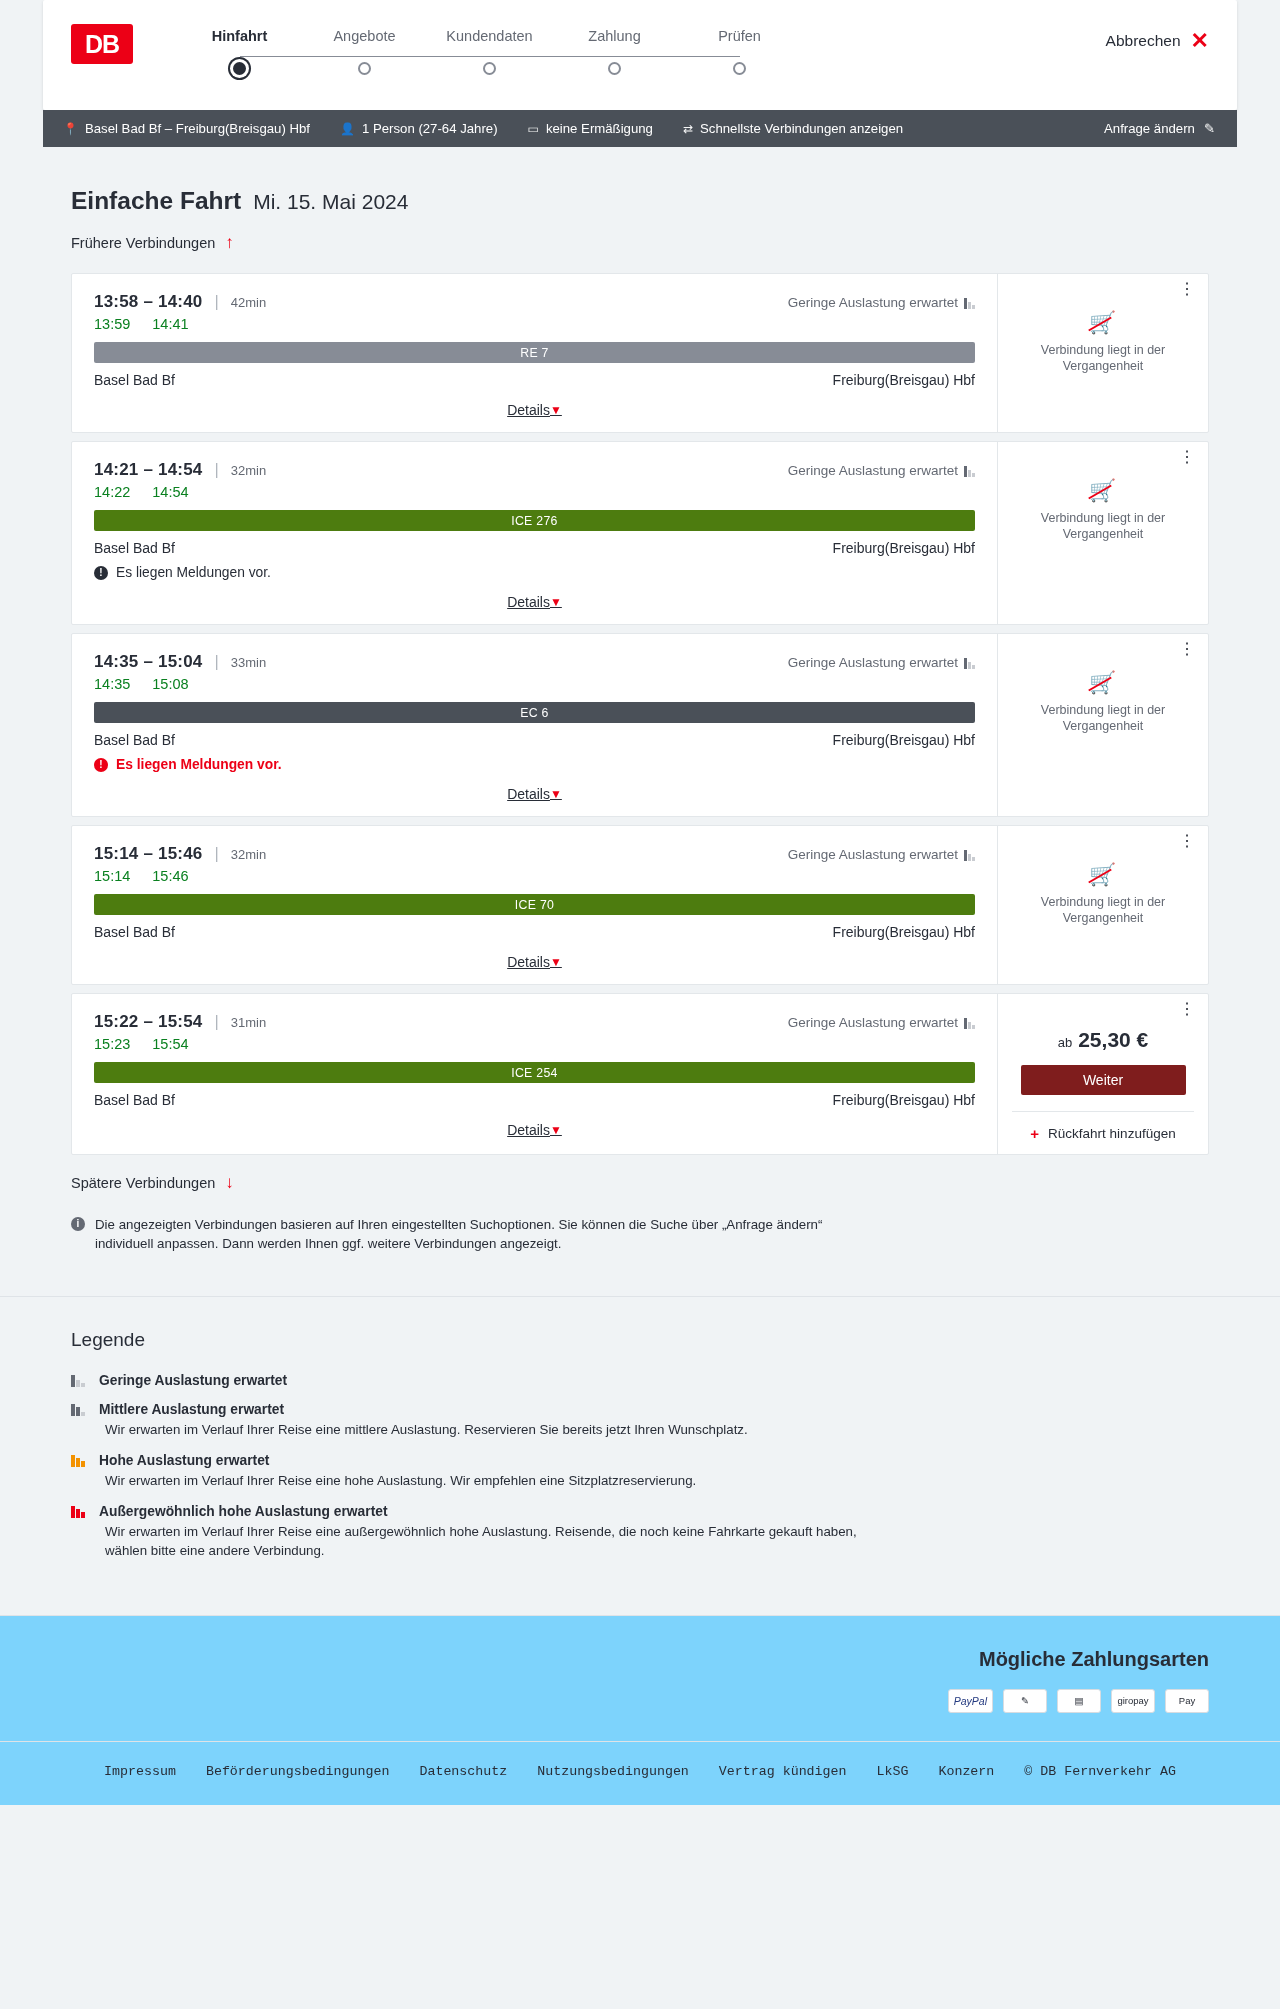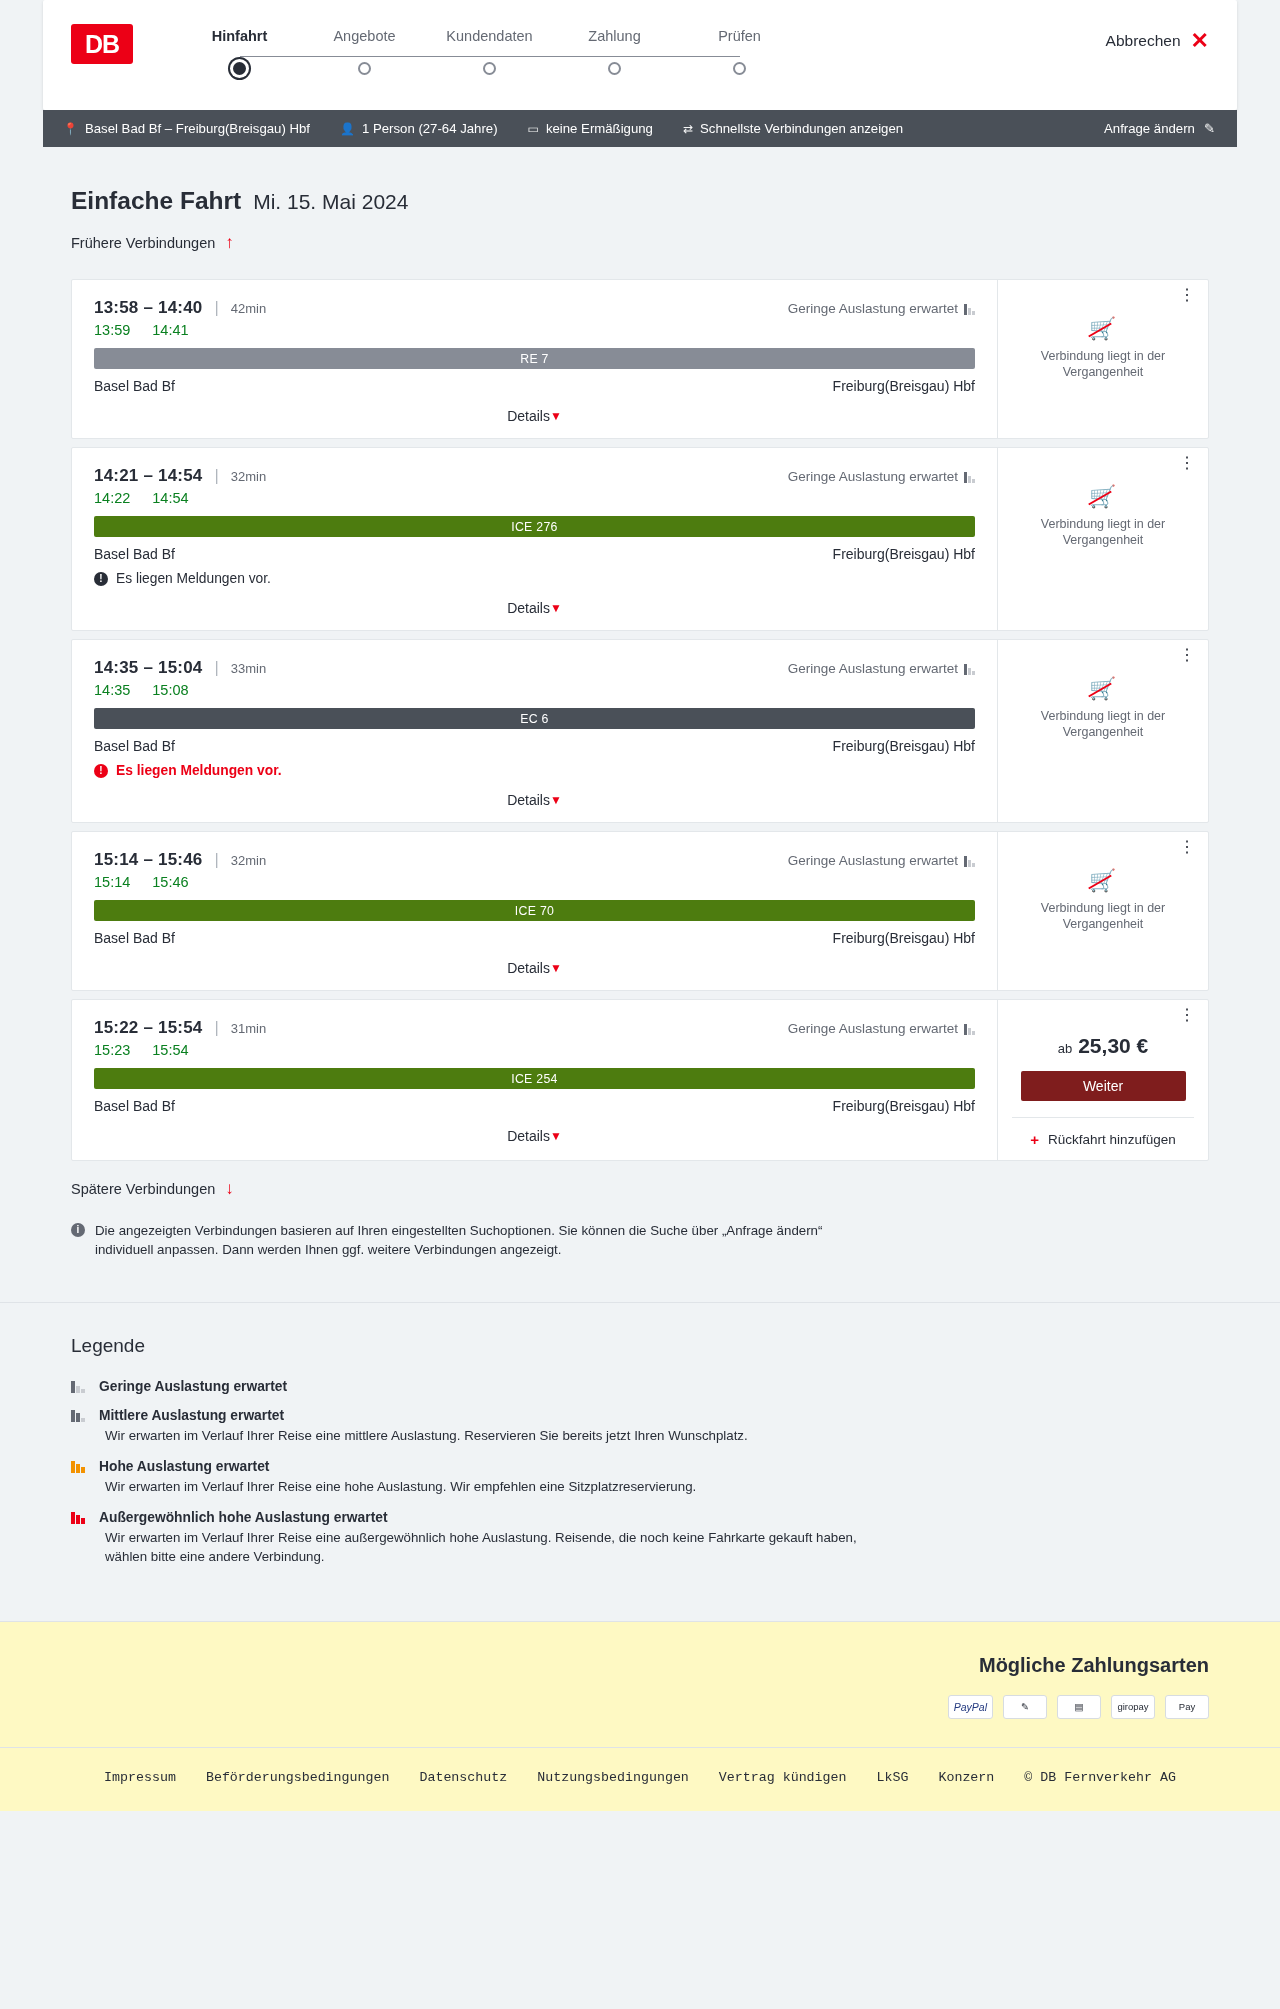--- a/index.html
+++ b/index.html
@@ -154,21 +154,21 @@
     gap: 10px;
     font-size: 14.5px;
     color: #282d37;
     margin-top: 18px;
     cursor: pointer;
   }
   .arrow-up { color: #ec0016; font-size: 17px; }
   .arrow-down { color: #ec0016; font-size: 17px; }
 
   
-  .conn-list { margin-top: 26px; }
+  .conn-list { margin-top: 20px; }
   .conn {
     display: flex;
     background: #ffffff;
     border: 1px solid #e3e7ea;
     margin-bottom: 8px;
     border-radius: 2px;
   }
   .conn-left {
     flex: 1;
     padding: 18px 22px 10px 22px;
@@ -251,20 +251,21 @@
   .notice.warn .circ { background: #ec0016; }
   .details {
     display: flex;
     align-items: center;
     justify-content: center;
     font-size: 14px;
     color: #282d37;
     margin-top: 14px;
     padding-bottom: 4px;
     cursor: pointer;
+    text-decoration: underline;
   }
   .chev { color: #ec0016; font-size: 12px; }
 
   .conn-right {
     width: 210px;
     padding: 14px 14px 12px 14px;
     display: flex;
     flex-direction: column;
     align-items: center;
     position: relative;
@@ -372,21 +373,21 @@
     color: #282d37;
     line-height: 1.45;
     max-width: 760px;
     margin-top: 3px;
   }
   .lg-ico { display:inline-flex; align-items:flex-end; gap:1.5px; height:13px; width:16px;}
   .lg-ico i { display:block; width:3.5px; }
 
   
   .footer {
-    background: #fef9c3;
+    background: #7dd3fc;
     border-top: 1px solid #dfe3e7;
     padding: 32px 0 0 0;
   }
   .pay-inner { width: 1194px; margin: 0 auto; padding: 0 28px; text-align: right; }
   .pay-title { font-size: 20px; font-weight: bold; margin-bottom: 18px; }
   .pay-icons {
     display: flex;
     gap: 10px;
     justify-content: flex-end;
     align-items: center;

